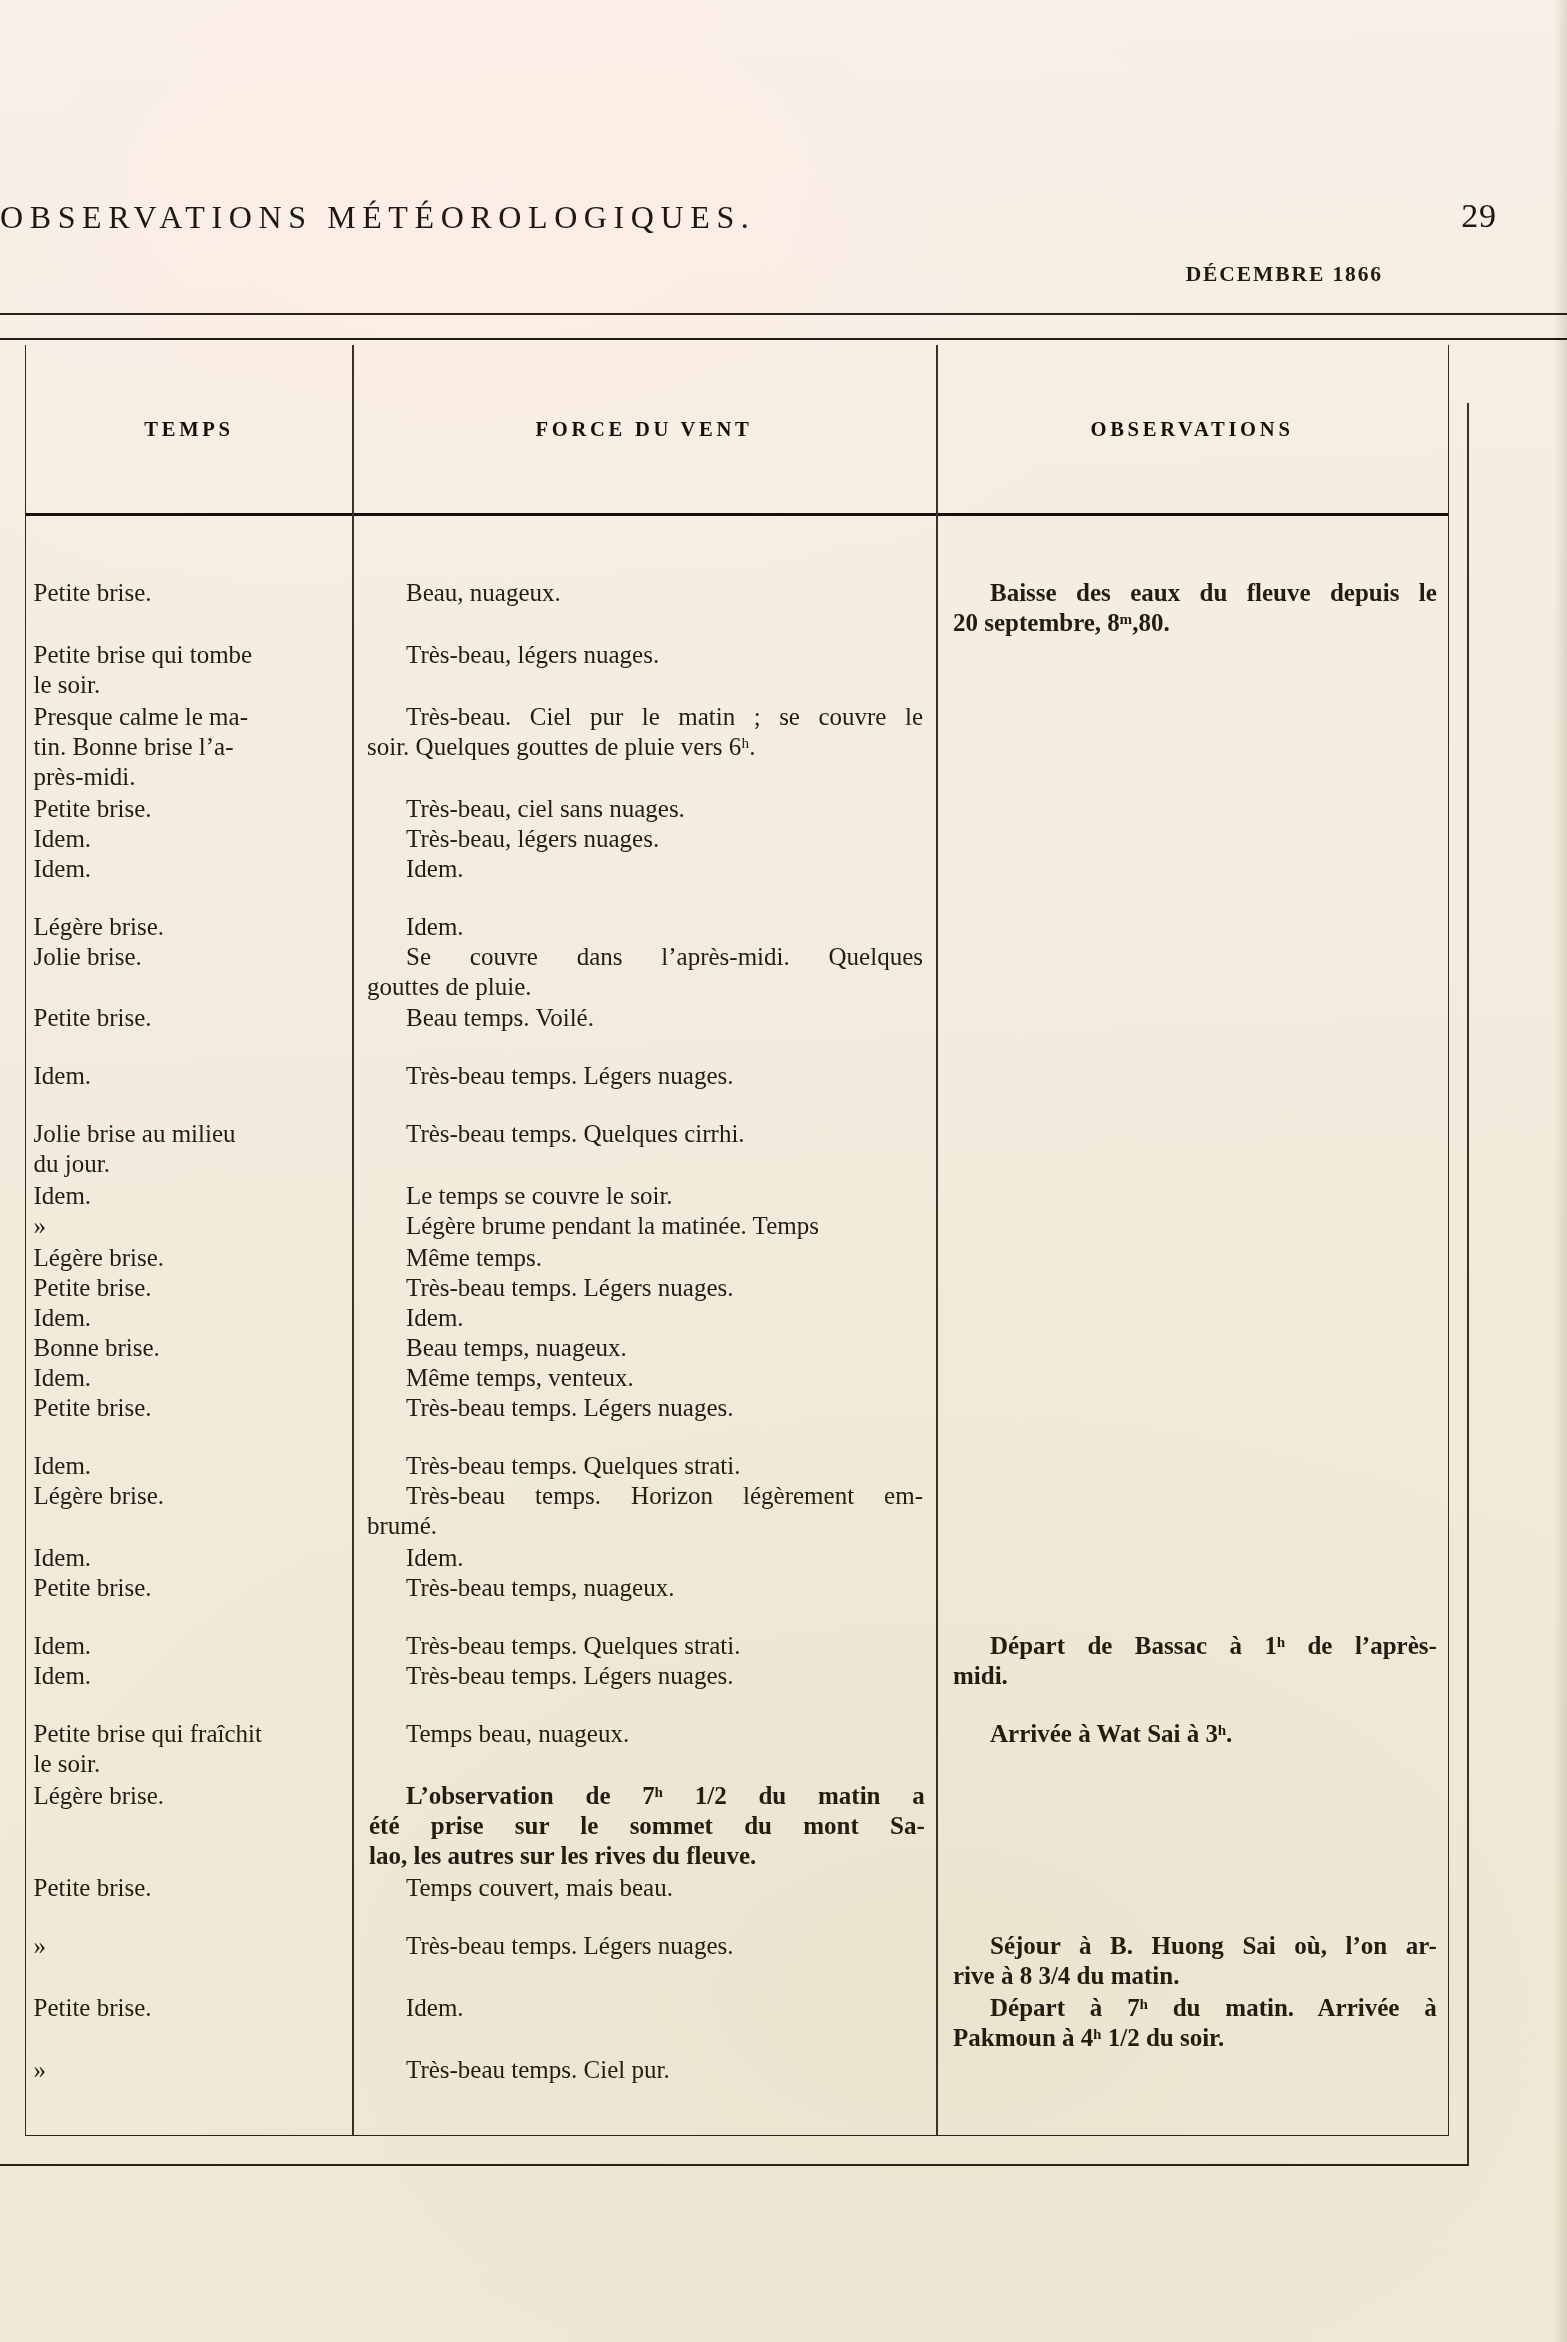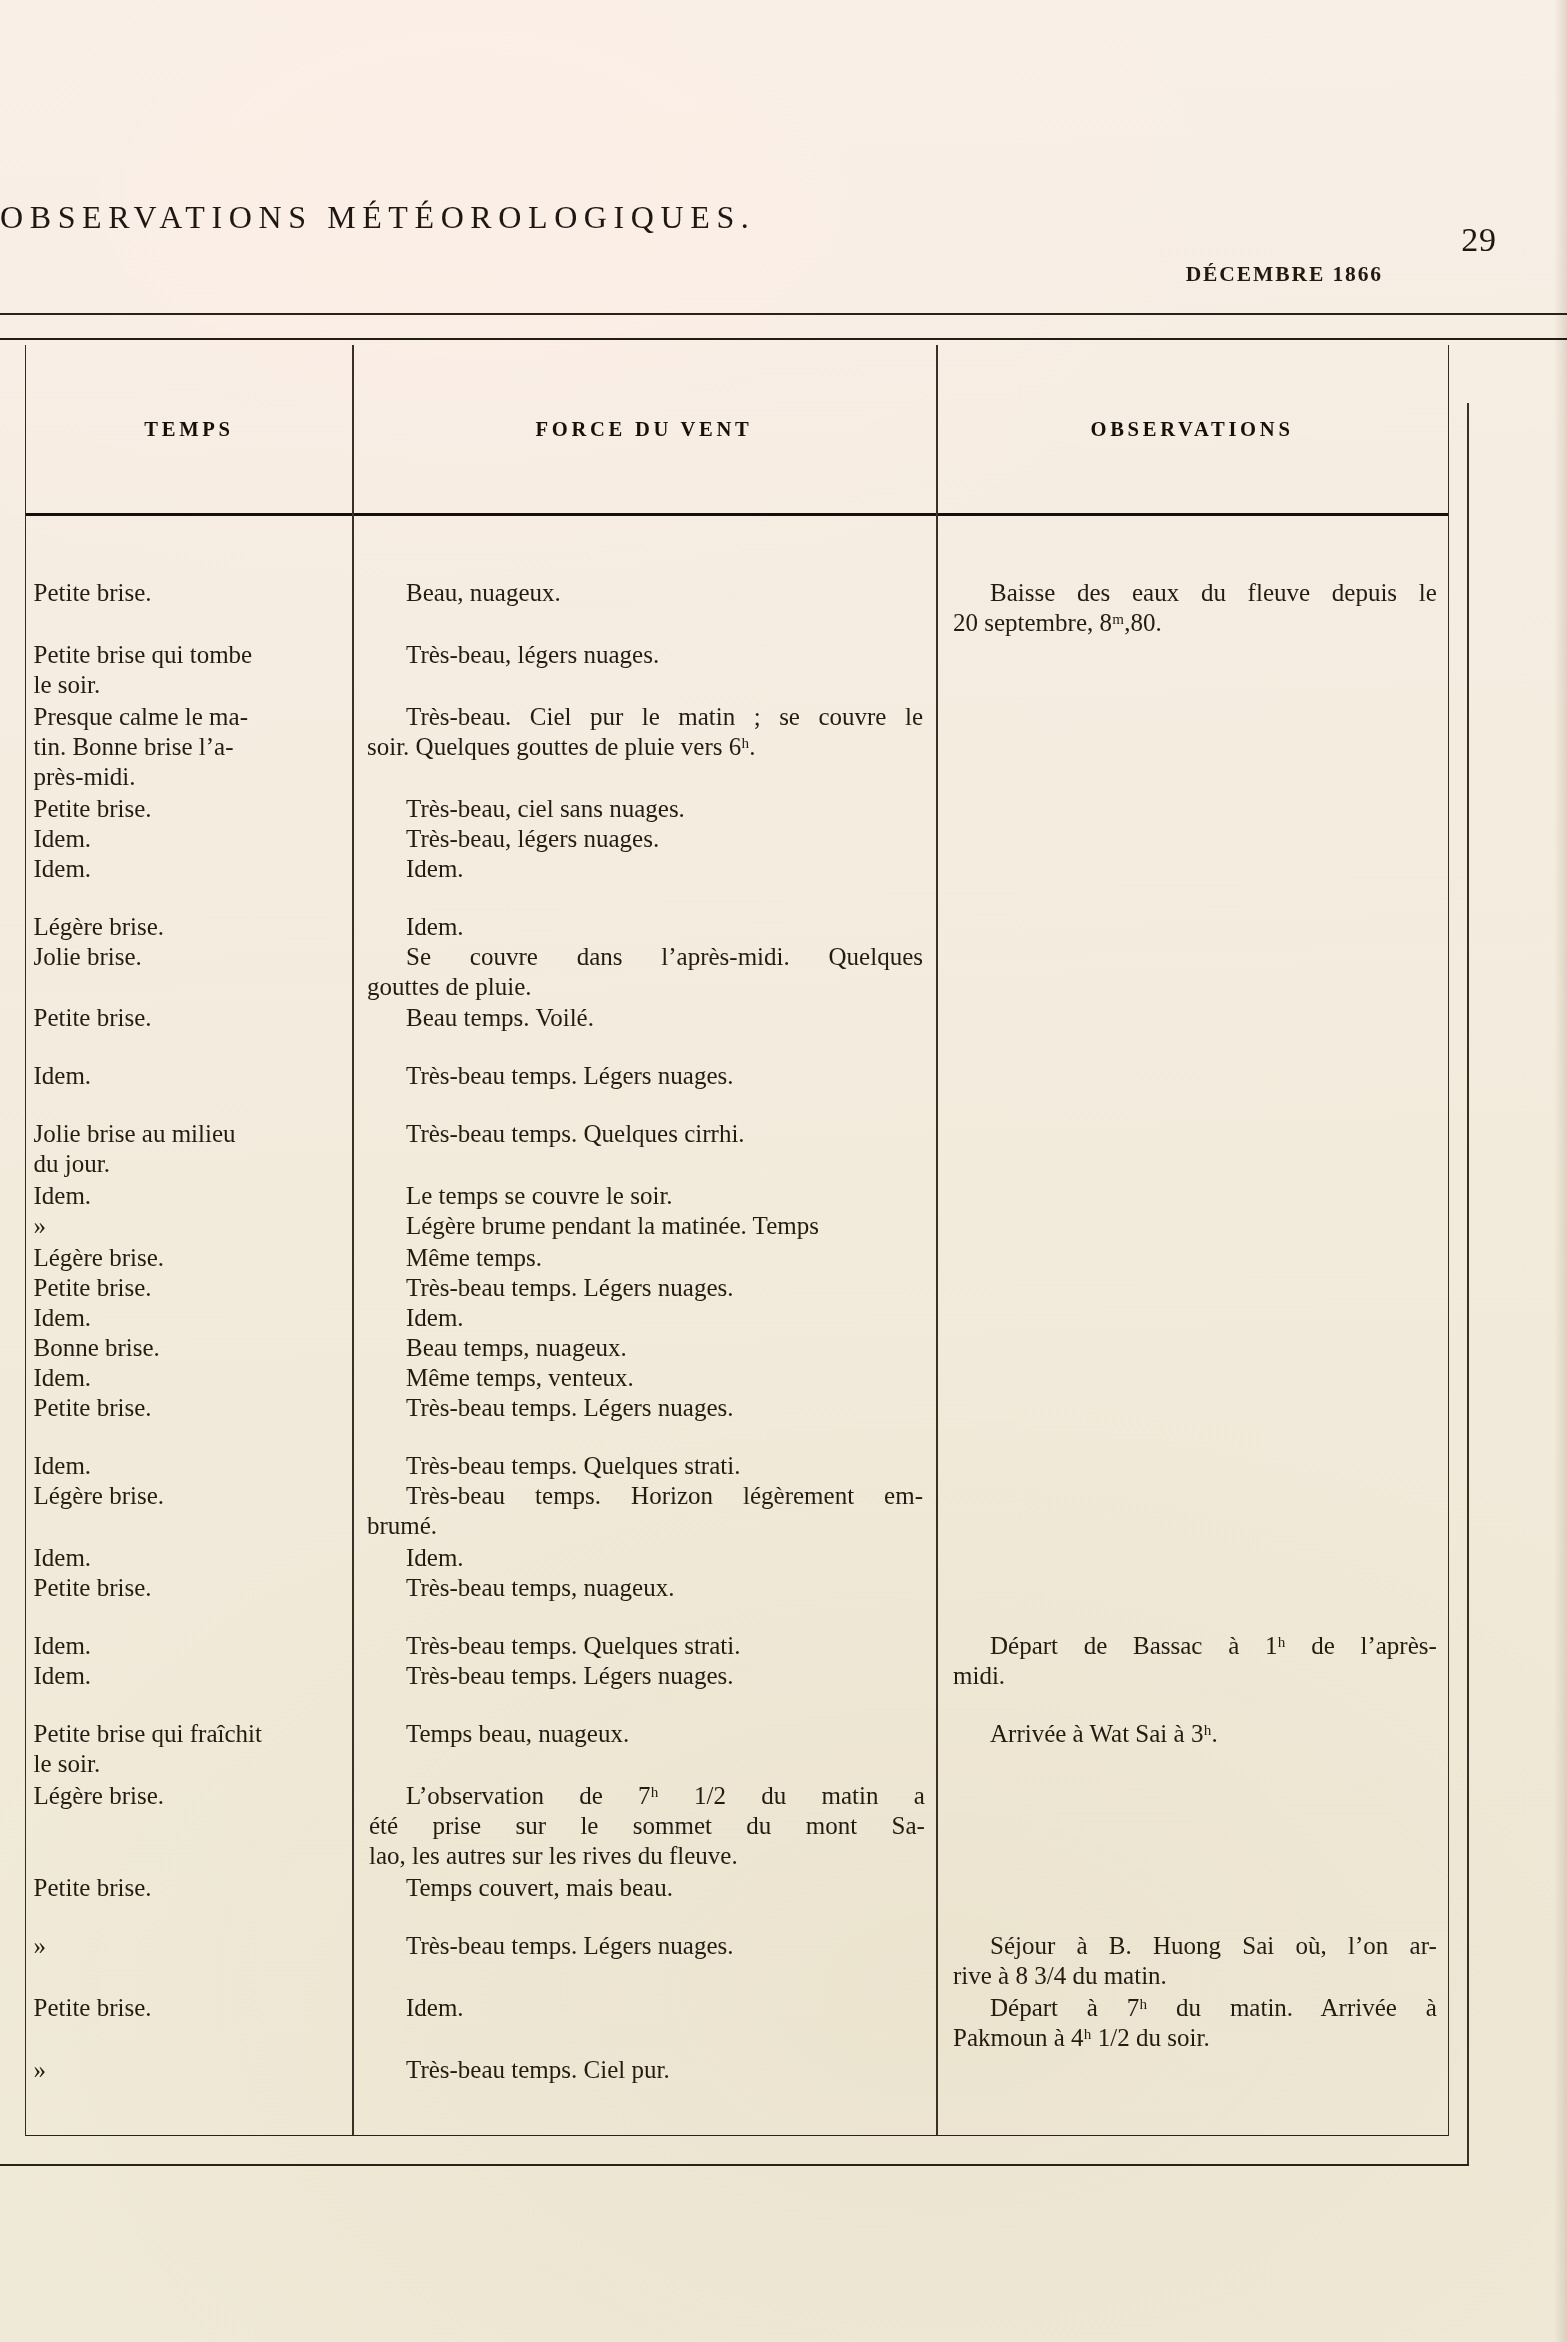--- a/index.html
+++ b/index.html
@@ -15,21 +15,21 @@
   .edge-shade{position:absolute;top:0;right:0;width:13px;height:100%;
     background:linear-gradient(to left,rgba(120,100,70,.18),rgba(120,100,70,0));}
 
   
   .page-title{
     position:absolute;top:199px;left:0;width:1415px;text-align:left;
     font-size:32px;letter-spacing:6.6px;font-weight:400;white-space:nowrap;
     color:#1f1812;
   }
   .page-number{
-    position:absolute;top:197px;right:70px;font-size:34px;letter-spacing:0.9px;color:#1f1812;margin-top:24px;
+    position:absolute;top:197px;right:70px;font-size:34px;letter-spacing:0.9px;color:#1f1812;
   }
   .date-heading{
     position:absolute;top:262px;right:184px;font-size:21.5px;font-weight:700;
     letter-spacing:1.9px;color:#221a10;
   }
 
   
   .rule{position:absolute;background:#2a2218;}
   .rule-top-1{left:0;top:313px;width:1567px;height:1.9px;}
   .rule-top-2{left:0;top:338px;width:1567px;height:1.9px;background:#241d13;}
@@ -59,21 +59,21 @@
   .row{display:grid;grid-template-columns:326px 584px auto;margin-top:1.9px;}
   
   .row:nth-child(5),.row:nth-child(7),.row:nth-child(8),
   .row:nth-child(11),.row:nth-child(13),.row:nth-child(14),
   .row:nth-child(17){margin-top:28px;}
 
   .cell{font-size:25px;line-height:30px;}
   .c1{padding:0 7.5px;}
   .c1 .line{text-align:left;}
   .c2{padding-left:15px;padding-right:13px;}
-  .c3{padding-left:17px;padding-right:11.2px;}
+  .c3{padding-left:17px;padding-right:11.2px;font-weight:bold;}
   .c2 .para > .line:first-child{text-indent:39px;}
   .c3 .para > .line:first-child{text-indent:37px;}
   .c2 .para .line:not(:last-child),
   .c3 .para .line:not(:last-child){text-align:justify;text-align-last:justify;}
 </style>
 </head>
 <body>
 
 <div class="edge-shade"></div>
 

